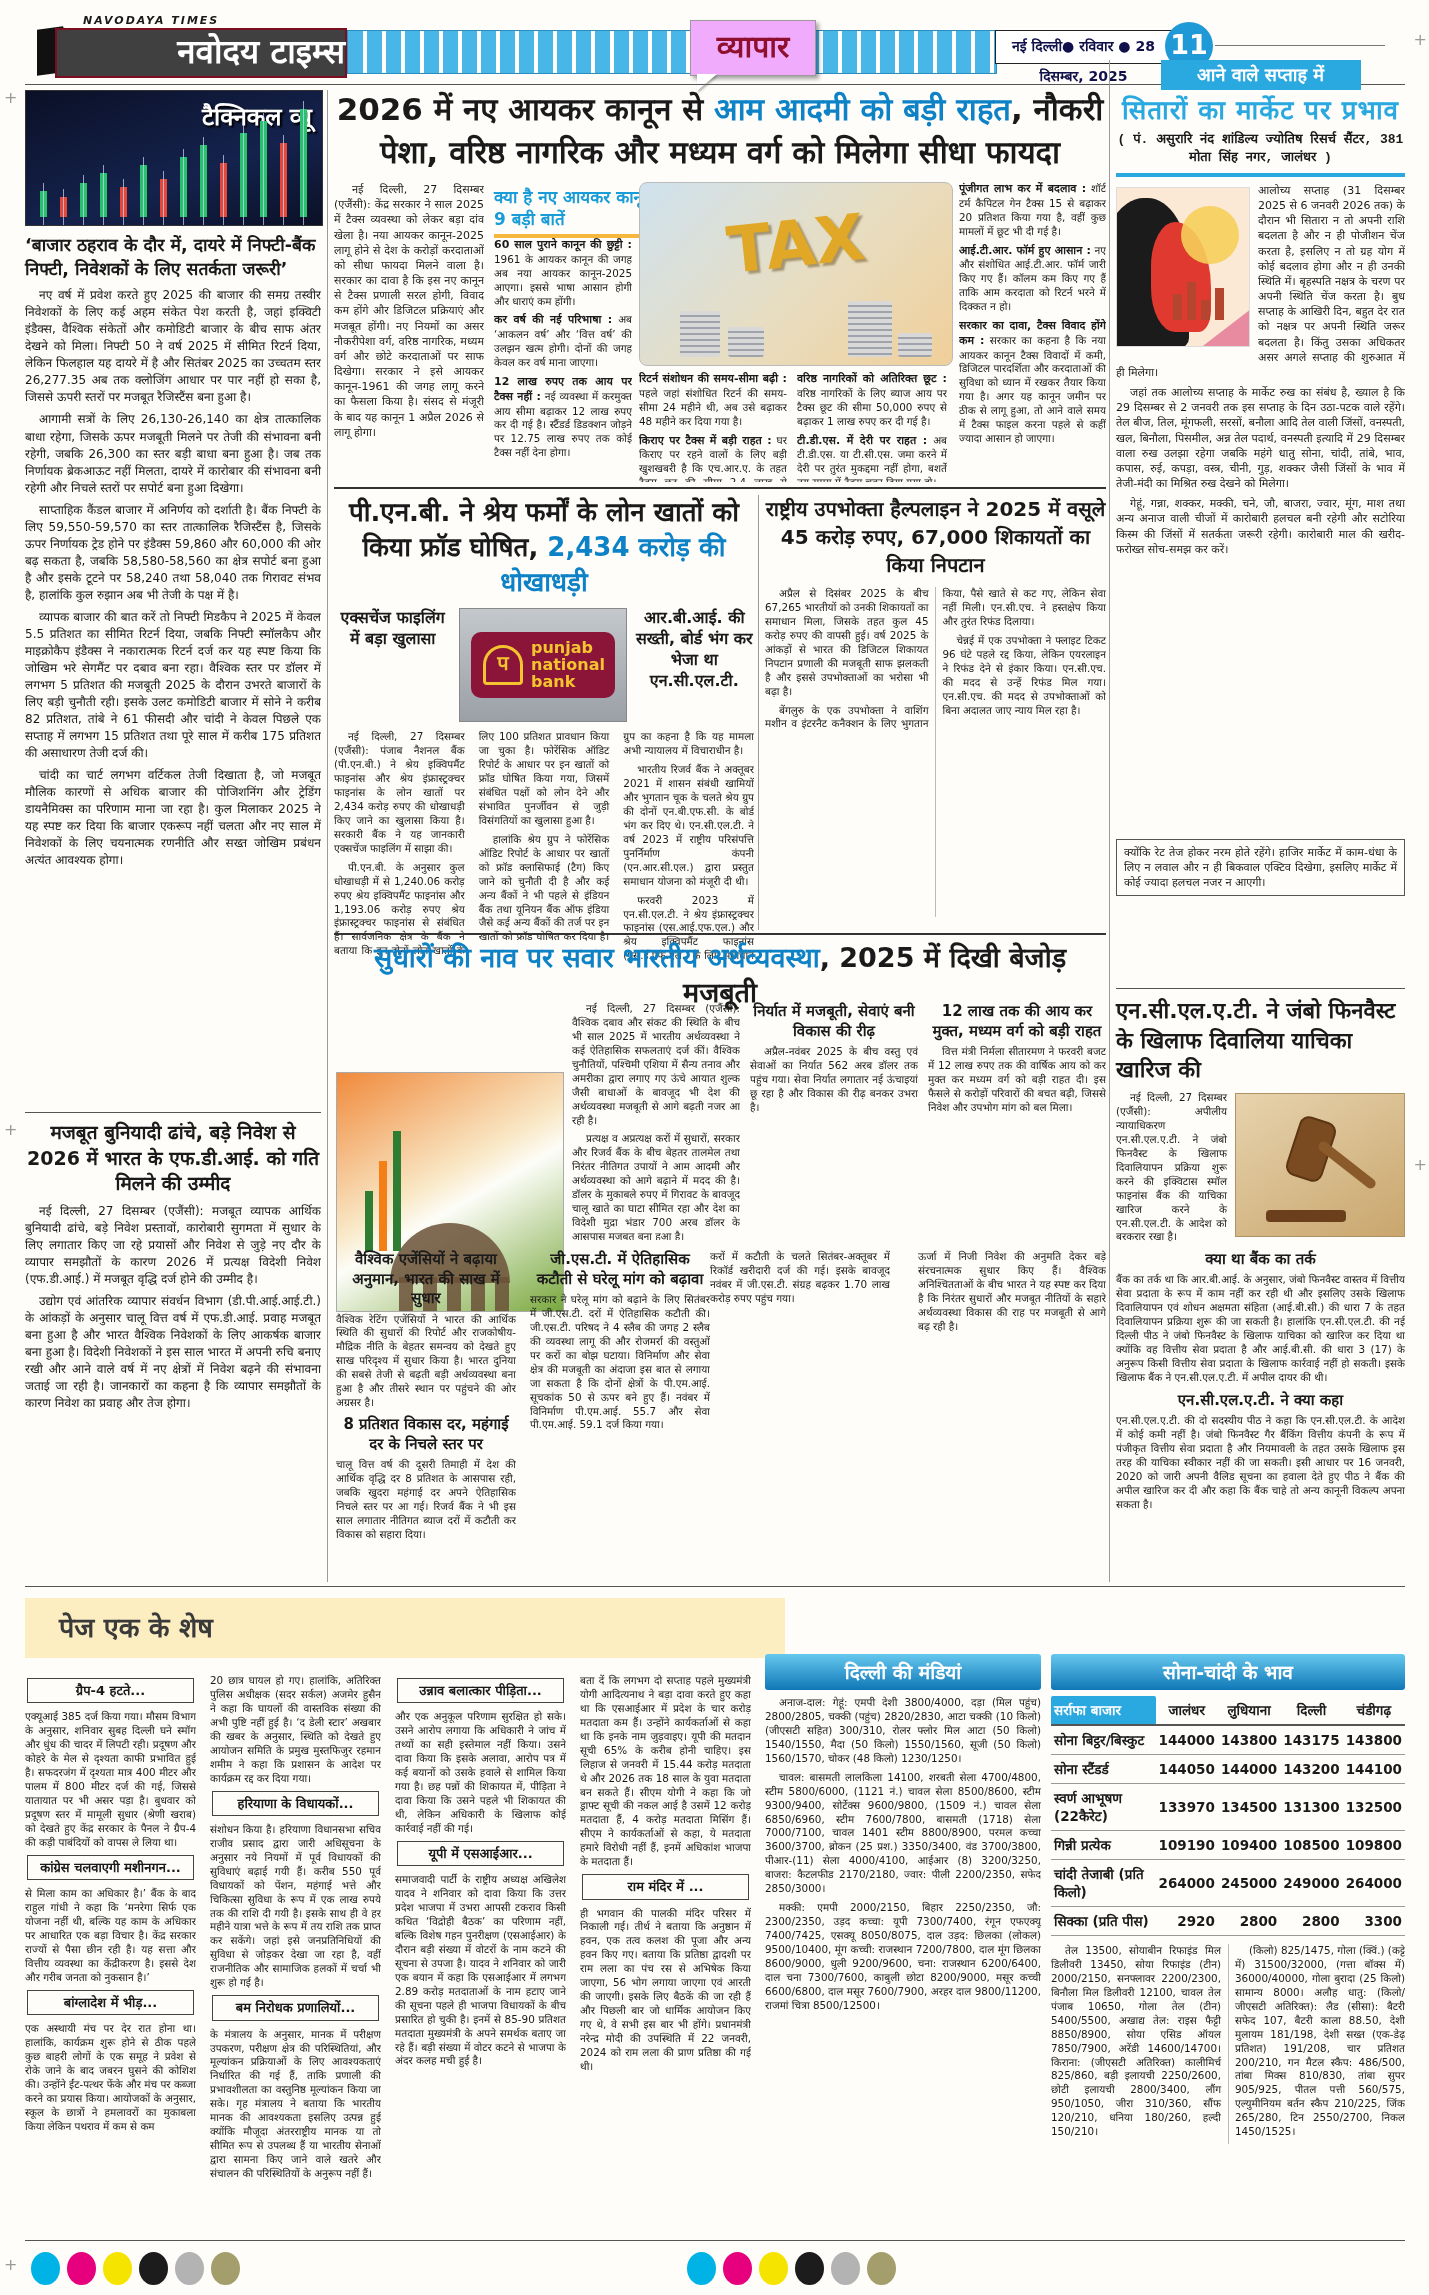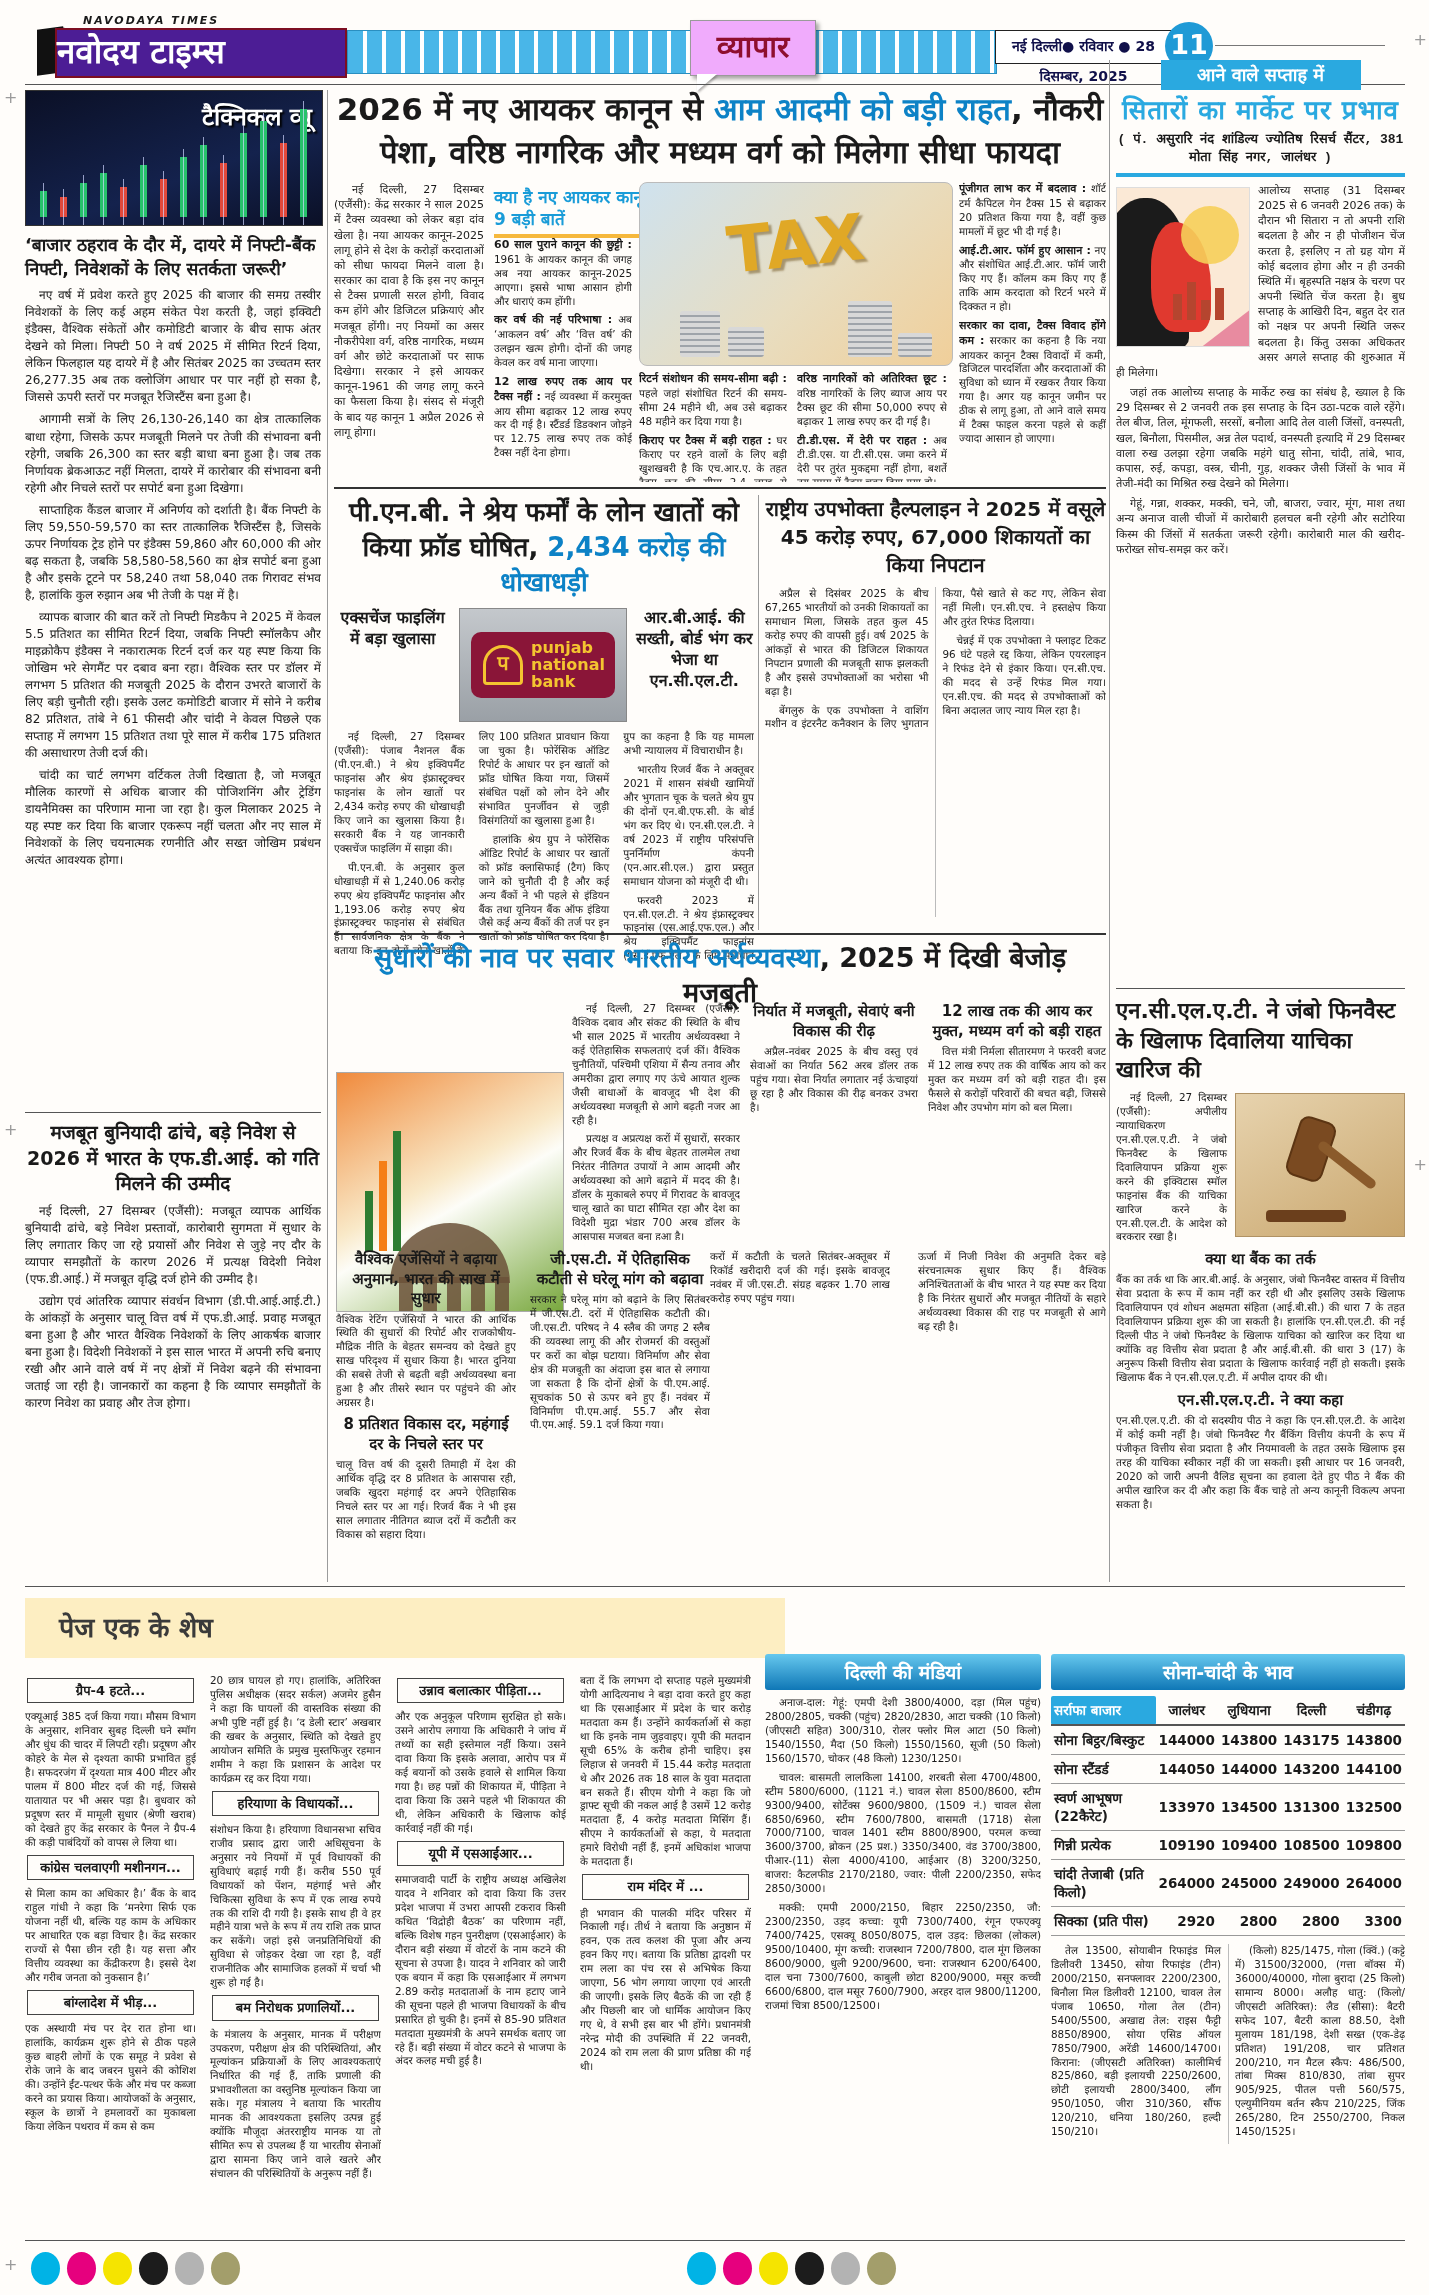--- a/index.html
+++ b/index.html
@@ -6,21 +6,21 @@
   .page{position:relative;width:1429px;height:2295px;background:#fffdfa;overflow:hidden;
         font-family:"DejaVu Sans","Liberation Sans",sans-serif;color:#1a1a1a;}
   .abs{position:absolute;}
   .just{text-align:justify;}
   .ovh{overflow:hidden;}
   p{margin:0 0 5px 0;text-indent:14px;}
   
   .ribbon{width:26px;height:46px;background:#111;transform:skewY(-8deg);}
   .ribbon:before{content:"";position:absolute;right:-10px;top:0;border-left:10px solid #888;border-top:12px solid transparent;}
   .brand-en{font-size:11px;font-weight:bold;letter-spacing:2px;font-style:italic;}
-  .brand-box{background:#4c1d95;color:#fff;font-size:33px;font-weight:bold;text-align:left;line-height:44px;border:2px solid #7d0e22;}
+  .brand-box{background:#404040;color:#fff;font-size:33px;font-weight:bold;text-align:right;line-height:44px;border:2px solid #7d0e22;}
   .stripes{background:repeating-linear-gradient(90deg,#49b6e8 0 15px,#fff 15px 19px);border:1px solid #2a8fc0;}
   .tab{background:#f0abfc;border:1px solid #9a9a9a;box-shadow:3px 3px 4px rgba(0,0,0,.35);
        color:#8e0f2e;font-size:30px;font-weight:bold;text-align:center;line-height:52px;}
   .tab:after{content:"";position:absolute;left:6px;bottom:-16px;border-top:17px solid #fff;border-right:20px solid transparent;filter:drop-shadow(1px 2px 1px rgba(0,0,0,.3));}
   .dateline{background:#fff;border:1px solid #222;font-size:15px;font-weight:bold;text-align:center;line-height:30px;color:#10104a;}
   .pagenum{background:#1f9ad6;color:#fff;border-radius:50%;text-align:center;font-size:27px;font-weight:bold;line-height:46px;}
   .crop{color:#9a9a9a;font-size:16px;}
   
   .vrule{width:1px;background:#9b9b9b;}
   .hrule{height:1px;background:#555;}
@@ -274,20 +274,21 @@
         <span class="bar" style="left:56px;height:26px;"></span>
         <span class="bar" style="left:70px;height:38px;"></span>
         <span class="bar" style="left:84px;height:20px;"></span>
         <span class="bar" style="left:98px;height:32px;"></span>
         <span class="tri"></span>
       </div>
       <p style="text-indent:0;">आलोच्य सप्ताह (31 दिसम्बर 2025 से 6 जनवरी 2026 तक) के दौरान भी सितारा न तो अपनी राशि बदलता है और न ही पोजीशन चेंज करता है, इसलिए न तो ग्रह योग में कोई बदलाव होगा और न ही उनकी स्थिति में। बृहस्पति नक्षत्र के चरण पर अपनी स्थिति चेंज करता है। बुध सप्ताह के आखिरी दिन, बहुत देर रात को नक्षत्र पर अपनी स्थिति जरूर बदलता है। किंतु उसका अधिकतर असर अगले सप्ताह की शुरुआत में ही मिलेगा।</p>
       <p>जहां तक आलोच्य सप्ताह के मार्केट रुख का संबंध है, ख्याल है कि 29 दिसम्बर से 2 जनवरी तक इस सप्ताह के दिन उठा-पटक वाले रहेंगे। तेल बीज, तिल, मूंगफली, सरसों, बनौला आदि तेल वाली जिंसों, वनस्पती, खल, बिनौला, पिसमील, अन्न तेल पदार्थ, वनस्पती इत्यादि में 29 दिसम्बर वाला रुख उलझा रहेगा जबकि महंगे धातु सोना, चांदी, तांबे, भाव, कपास, रुई, कपड़ा, वस्त्र, चीनी, गुड़, शक्कर जैसी जिंसों के भाव में तेजी-मंदी का मिश्रित रुख देखने को मिलेगा।</p>
       <p>गेहूं, गन्ना, शक्कर, मक्की, चने, जौ, बाजरा, ज्वार, मूंग, माश तथा अन्य अनाज वाली चीजों में कारोबारी हलचल बनी रहेगी और सटोरिया किस्म की जिंसों में सतर्कता जरूरी रहेगी। कारोबारी माल की खरीद-फरोख्त सोच-समझ कर करें।</p>
     </div>
+    <div class="astro-note body11 just" style="margin-top:6px;">क्योंकि रेट तेज होकर नरम होते रहेंगे। हाजिर मार्केट में काम-धंधा के लिए न लवाल और न ही बिकवाल एक्टिव दिखेगा, इसलिए मार्केट में कोई ज्यादा हलचल नजर न आएगी।</div>
   </div>
 
   <div class="abs hrule2" style="left:334px;top:933px;width:772px;"></div>
 
   <div class="abs" style="left:334px;top:940px;width:772px;height:640px;">
     <div class="eco-head">
       <span class="blue">सुधारों की नाव पर सवार भारतीय अर्थव्यवस्था</span><span>, 2025 में दिखी बेजोड़ मजबूती</span>
     </div>
 
     <div class="abs eco-img" style="left:2px;top:62px;width:226px;height:238px;">

